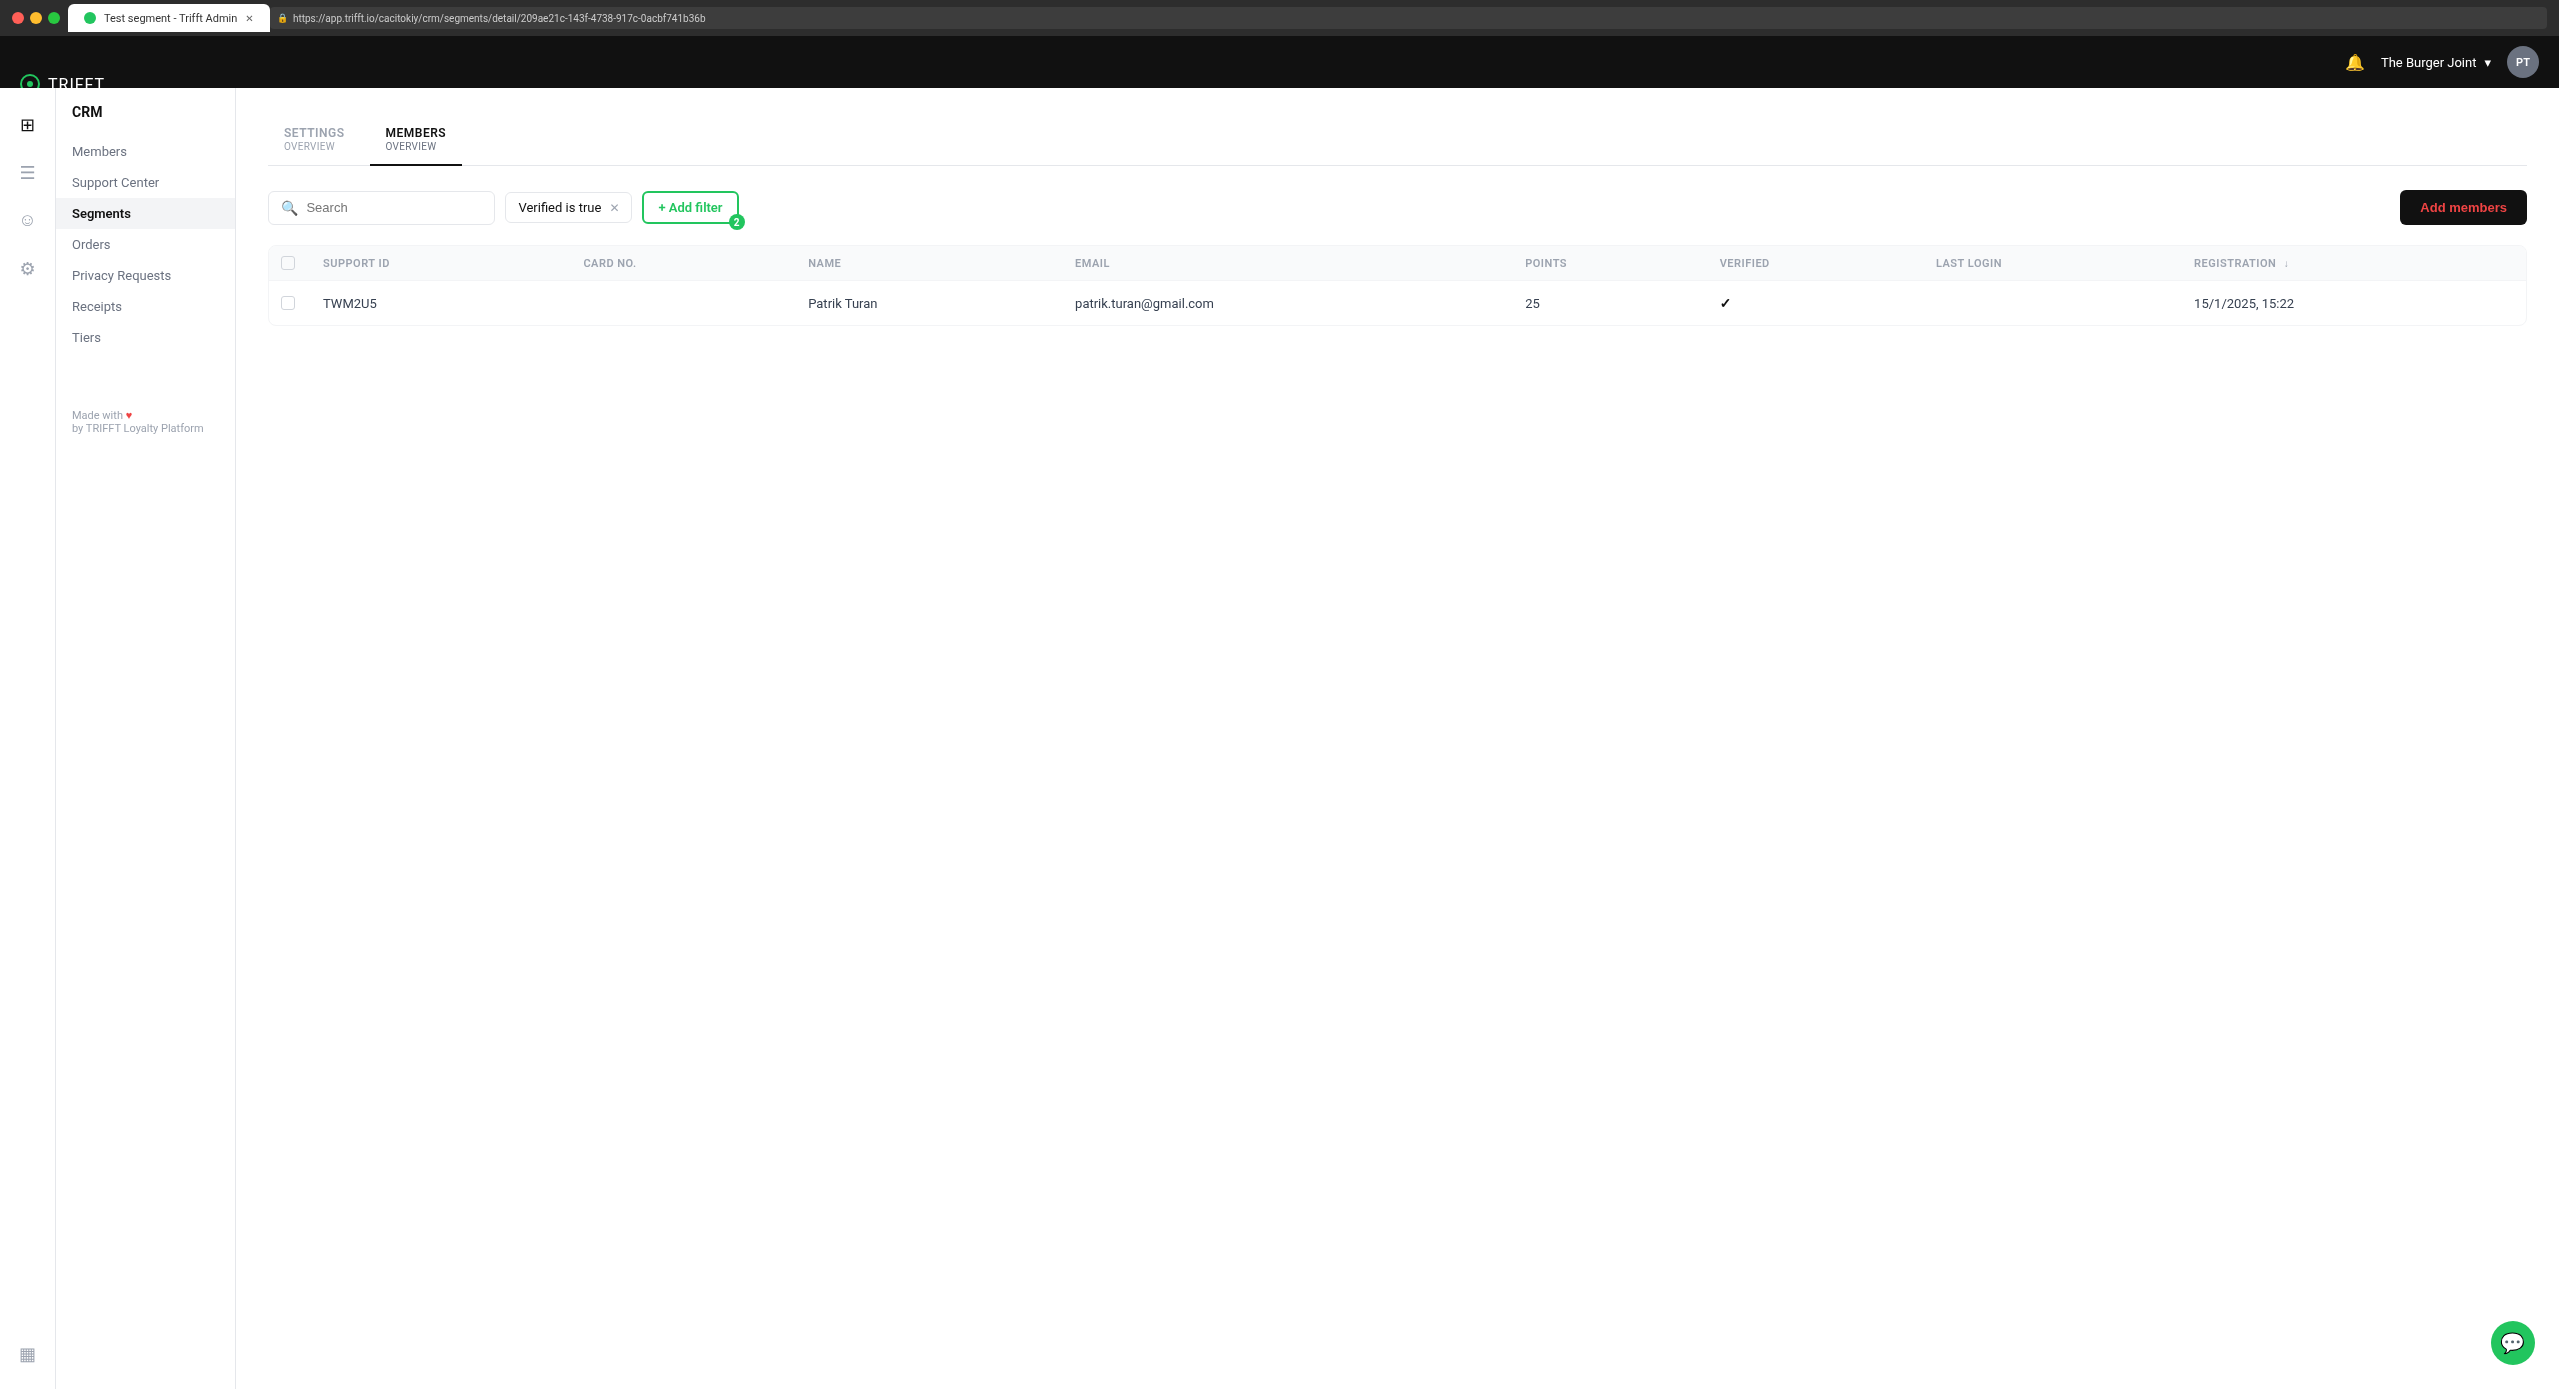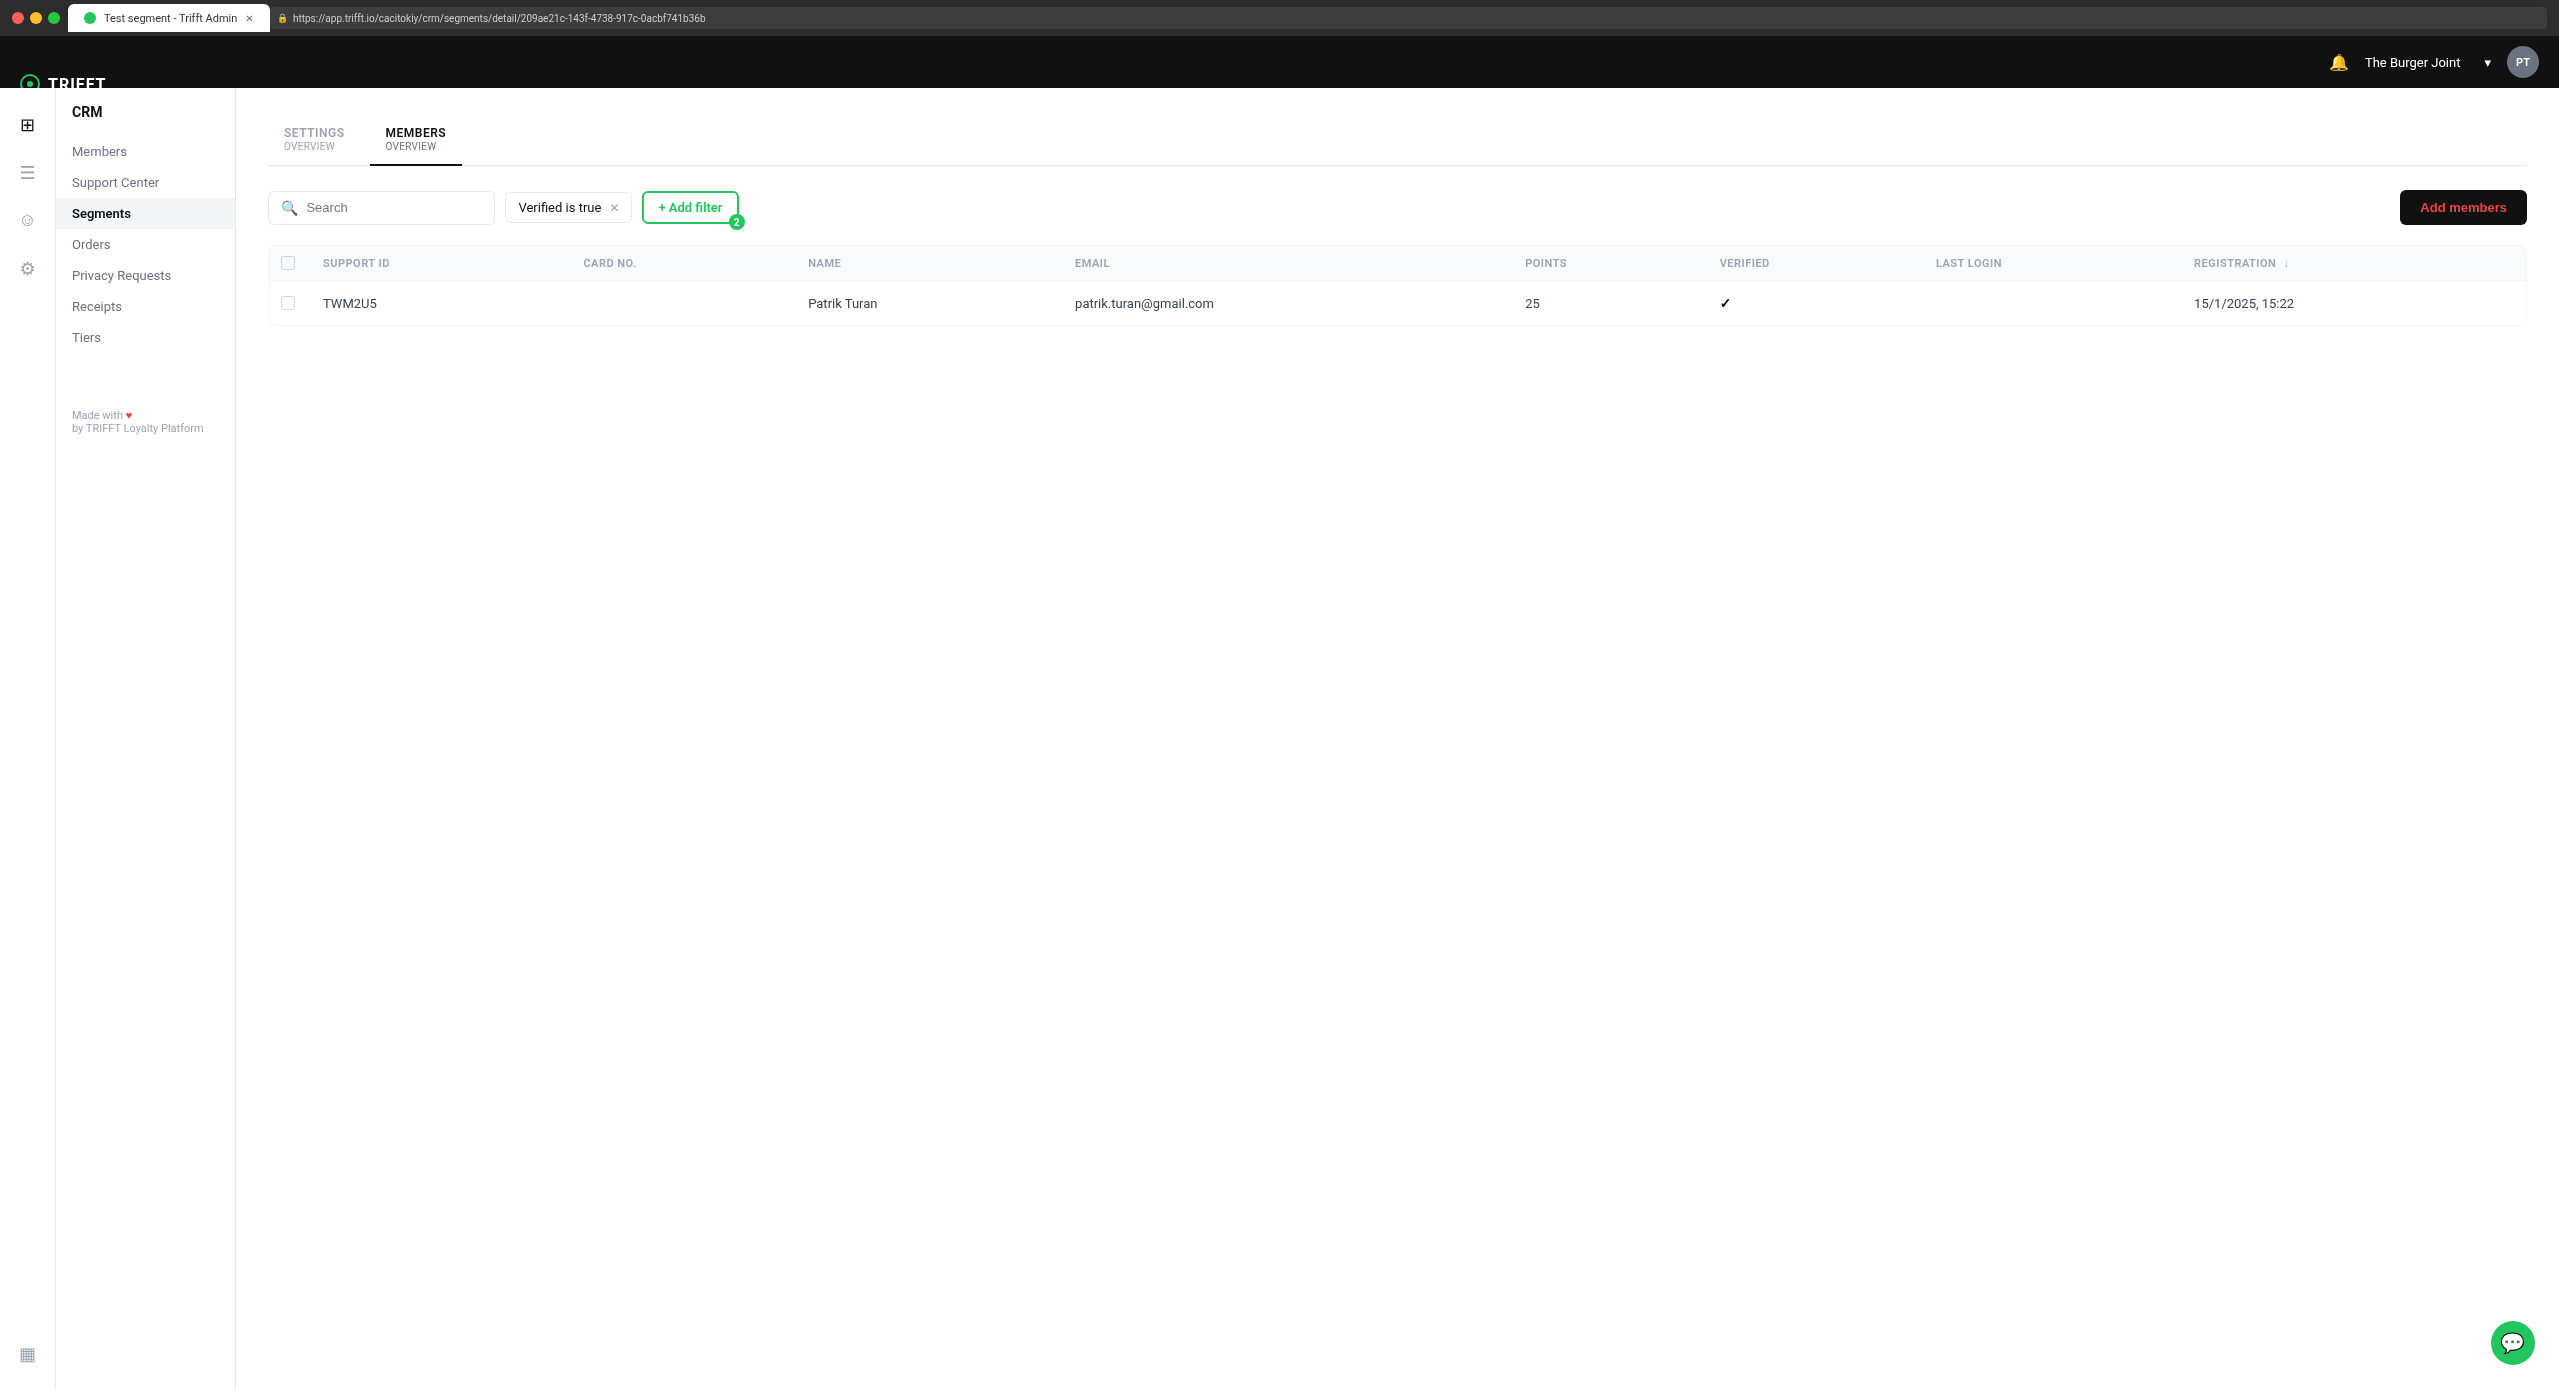--- a/index.html
+++ b/index.html
@@ -71,21 +71,21 @@
       display: flex;
       align-items: center;
       padding: 0 20px;
       justify-content: space-between;
     }
     .logo {
       display: flex;
       align-items: center;
       gap: 8px;
       color: #fff;
-      font-weight: 700;
+      font-weight: 400;
       font-size: 16px;
       letter-spacing: 1px;
       margin-top: 44px;
     }
     .logo-icon {
       width: 20px;
       height: 20px;
       border: 2px solid #22c55e;
       border-radius: 50%;
       display: flex;
@@ -100,21 +100,21 @@
     }
     .header-right {
       display: flex;
       align-items: center;
       gap: 16px;
     }
     .bell-icon { color: #fff; font-size: 16px; cursor: pointer; }
     .company-selector {
       display: flex;
       align-items: flex-start;
-      gap: 24px;
+      gap: 8px;
       color: #fff;
       font-size: 13px;
       cursor: pointer;
     }
     .user-avatar {
       width: 32px;
       height: 32px;
       background: #6b7280;
       border-radius: 50%;
       display: flex;

